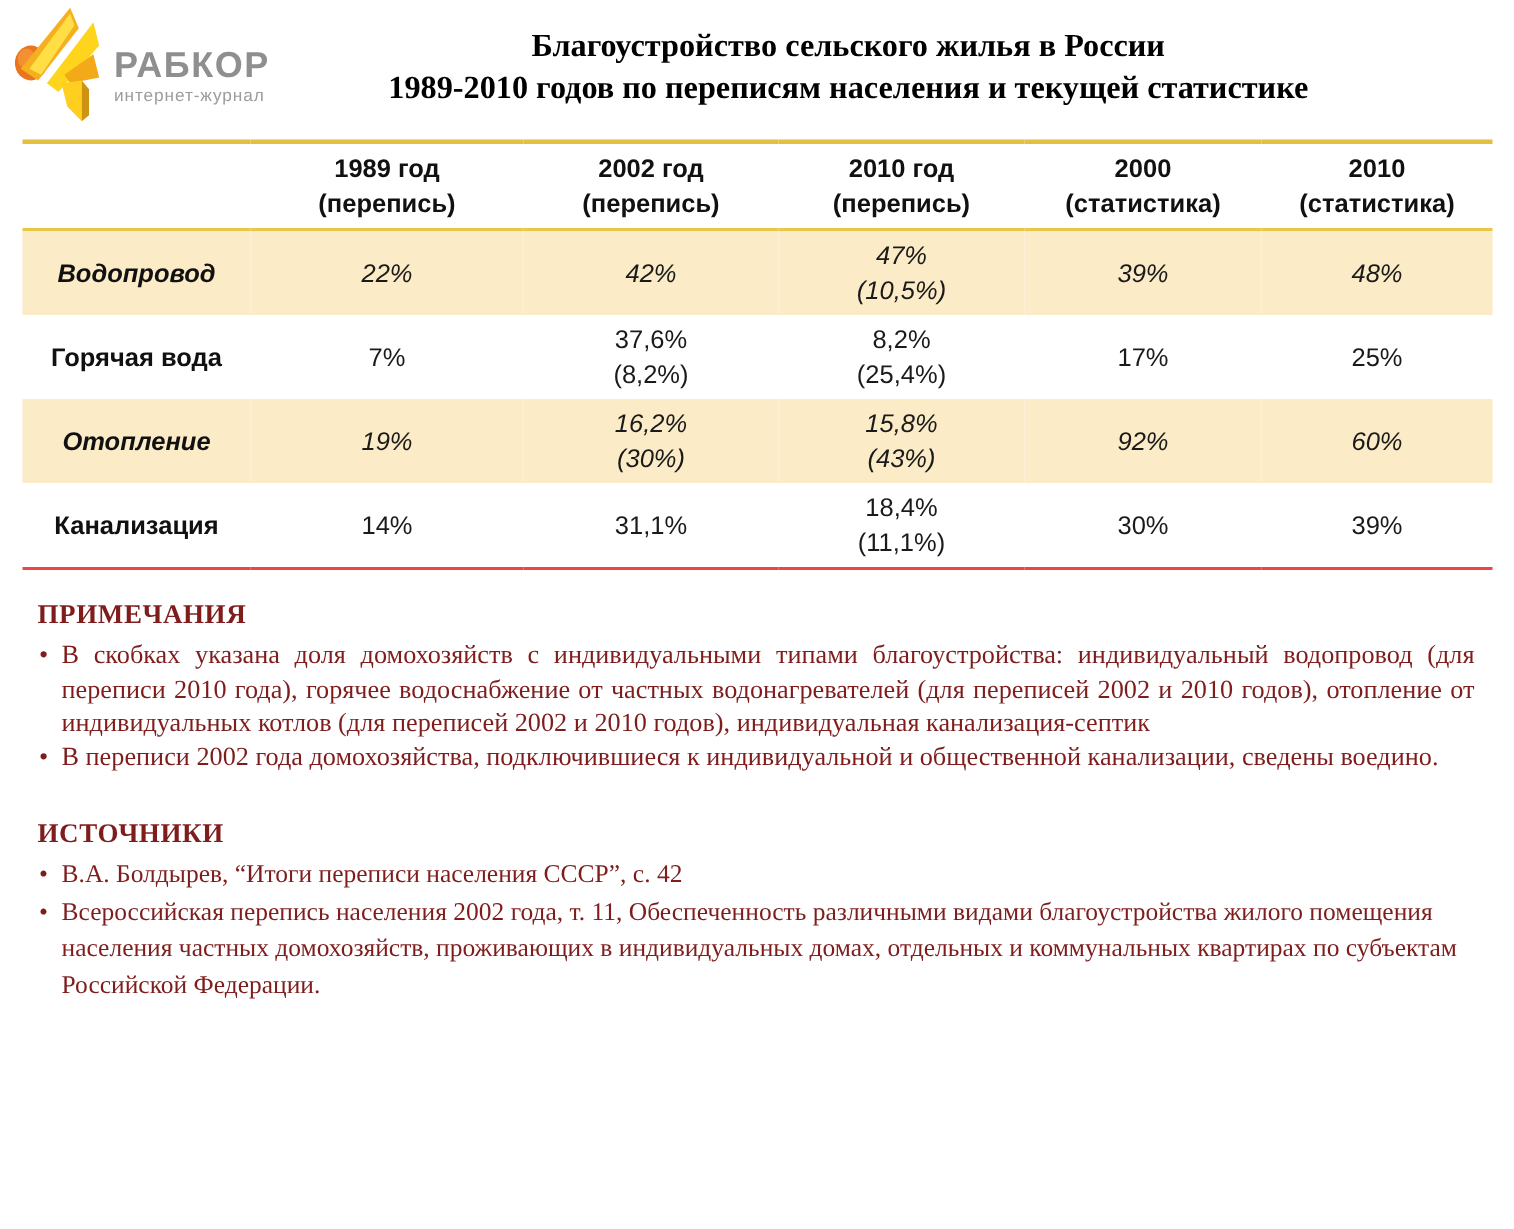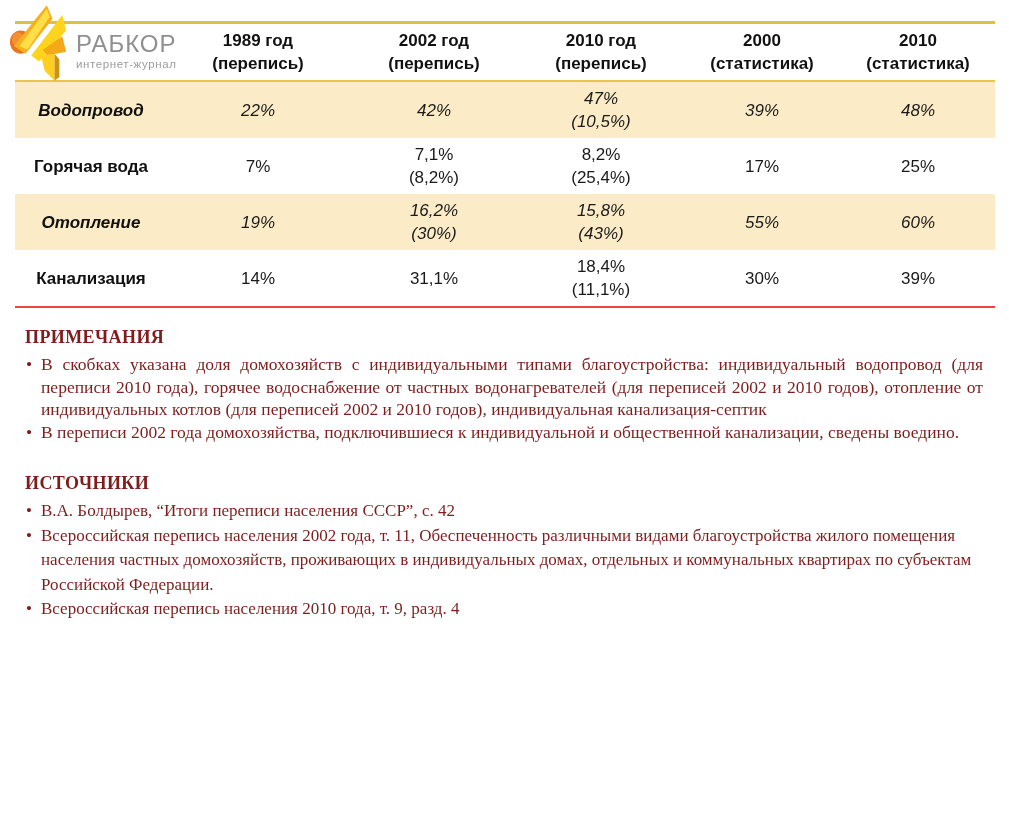--- a/index.html
+++ b/index.html
@@ -23,21 +23,21 @@
     align-items: center;
     gap: 6px;
   }
   .logo-mark { width: 62px; height: 80px; }
   .logo-text-block { display: flex; flex-direction: column; margin-top: 18px; }
   .logo-title {
     font-size: 24px;
     color: #8f8f8f;
     letter-spacing: 1px;
     line-height: 1.0;
-    font-weight: 400;
+    font-weight: 700;
   }
   .logo-subtitle {
     font-size: 11.5px;
     color: #9c9c9c;
     letter-spacing: 0.6px;
     margin-top: 2px;
   }
 
   .page-title {
     margin: 16px 28px 0 150px;
@@ -127,20 +127,24 @@
       <polygon points="36,49 56,35 60,51 40,55" fill="#F3A918"></polygon>
       <polygon points="34,55 48,53 48,81 38,71" fill="#FFCE1E"></polygon>
       <polygon points="48,53 53,59 53,77 48,81" fill="#CE9312"></polygon>
     </svg>
     <div class="logo-text-block">
       <span class="logo-title">РАБКОР</span>
       <span class="logo-subtitle">интернет-журнал</span>
     </div>
   </div>
 
+  <div class="page-title">
+    <div>Благоустройство сельского жилья в России</div>
+    <div>1989-2010 годов по переписям населения и текущей статистике</div>
+  </div>
 
   <div class="table-wrap">
     <table class="amenities">
       <colgroup>
         <col class="c-label">
           <col class="c-1989">
           <col class="c-2002">
         <col class="c-2010c">
           <col class="c-2000s">
           <col class="c-2010s">
@@ -166,35 +170,35 @@
           <td>22%</td>
           <td>42%</td>
           <td>47%
 (10,5%)</td>
           <td>39%</td>
           <td>48%</td>
         </tr>
         <tr>
           <td class="row-label">Горячая вода</td>
           <td>7%</td>
-          <td>7,1%
+          <td>37,6%
 (8,2%)</td>
           <td>8,2%
 (25,4%)</td>
           <td>17%</td>
           <td>25%</td>
         </tr>
         <tr class="hl">
           <td class="row-label">Отопление</td>
           <td>19%</td>
           <td>16,2%
 (30%)</td>
           <td>15,8%
 (43%)</td>
-          <td>55%</td>
+          <td>92%</td>
           <td>60%</td>
         </tr>
         <tr>
           <td class="row-label">Канализация</td>
           <td>14%</td>
           <td>31,1%</td>
           <td>18,4%
 (11,1%)</td>
           <td>30%</td>
           <td>39%</td>
@@ -209,17 +213,16 @@
       <li>В скобках указана доля домохозяйств с индивидуальными типами благоустройства: индивидуальный водопровод (для переписи 2010 года), горячее водоснабжение от частных водонагревателей (для переписей 2002 и 2010 годов), отопление от индивидуальных котлов (для переписей 2002 и 2010 годов), индивидуальная канализация-септик</li>
       <li>В переписи 2002 года домохозяйства, подключившиеся  к индивидуальной и общественной канализации, сведены воедино.</li>
     </ul>
   </div>
 
   <div class="text-section sources">
     <div class="section-heading">ИСТОЧНИКИ</div>
     <ul class="bullet-list">
       <li>В.А. Болдырев, “Итоги переписи населения СССР”, с. 42</li>
       <li>Всероссийская перепись населения 2002 года, т. 11, Обеспеченность различными видами благоустройства жилого помещения населения частных домохозяйств, проживающих в индивидуальных домах, отдельных и коммунальных квартирах по субъектам Российской Федерации.</li>
-      <li>Всероссийская перепись населения 2010 года, т. 9, разд. 4</li>
     </ul>
   </div>
 
 </div>
 
 </body></html>

